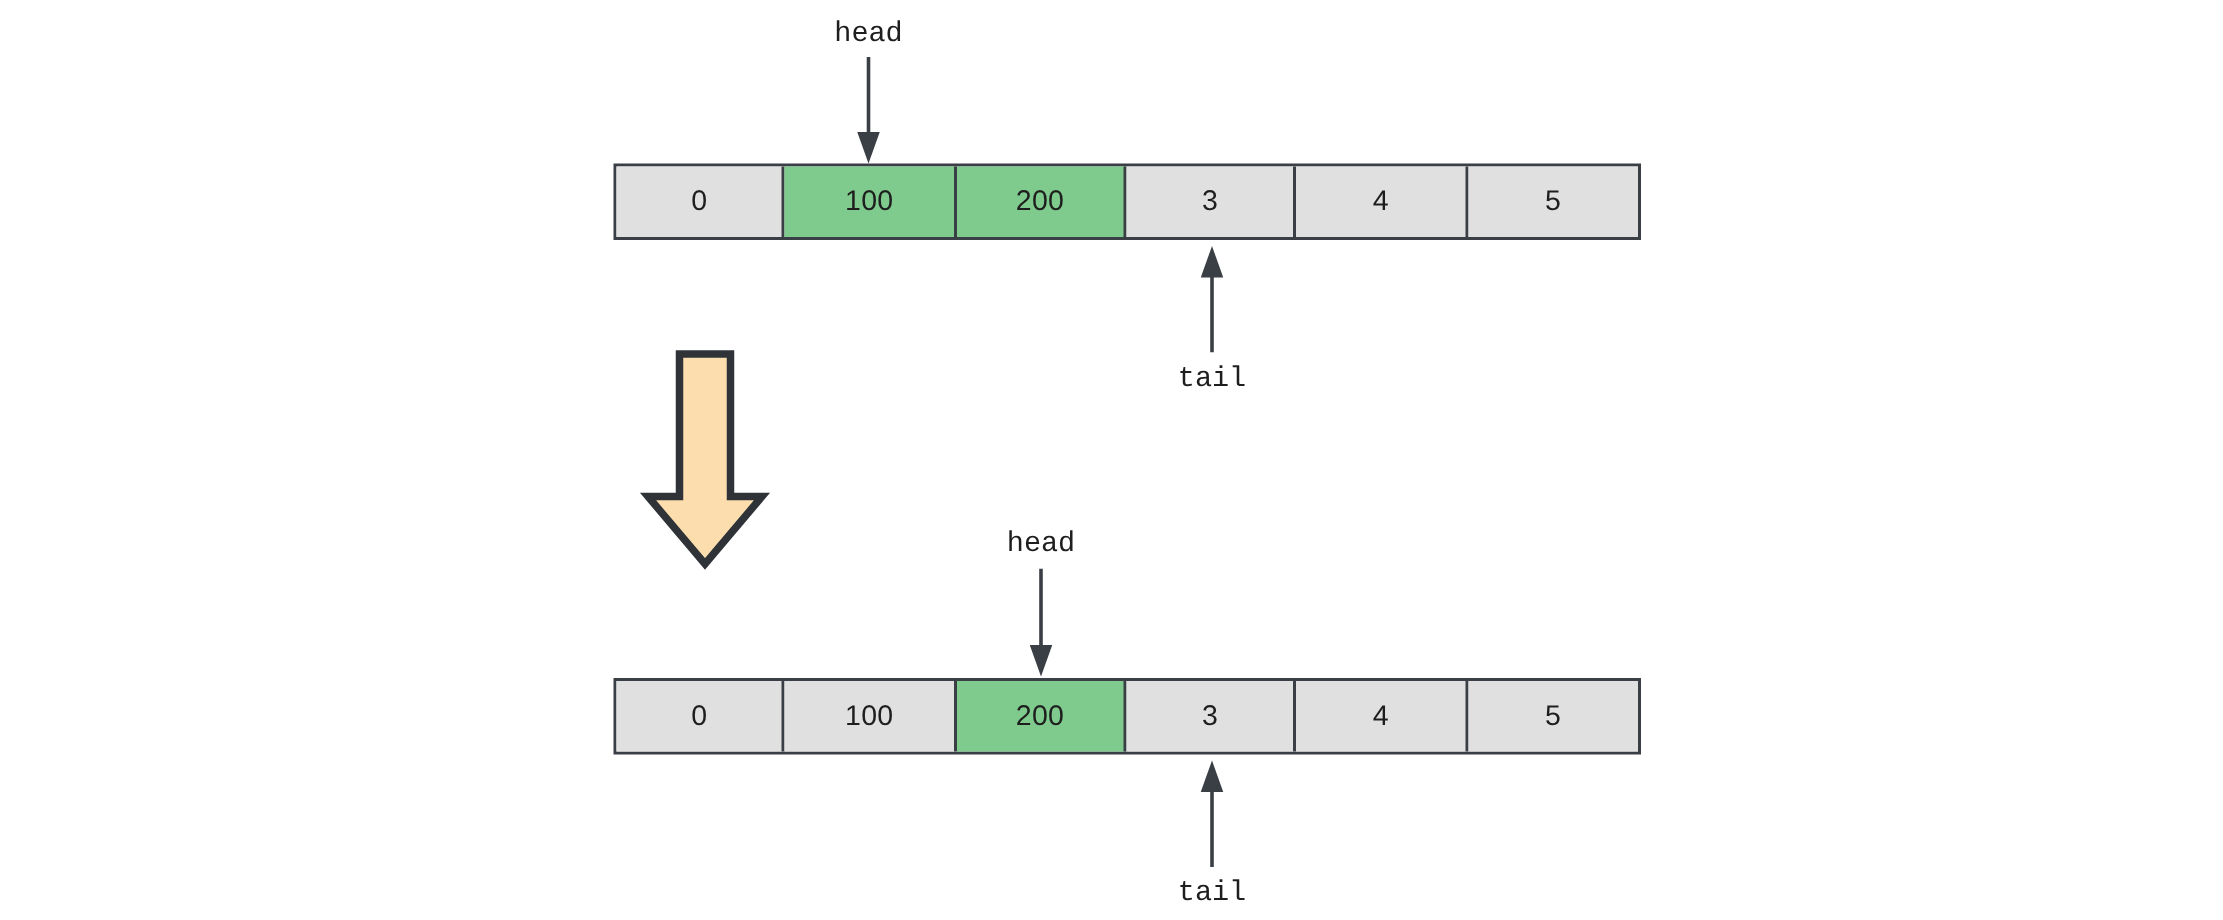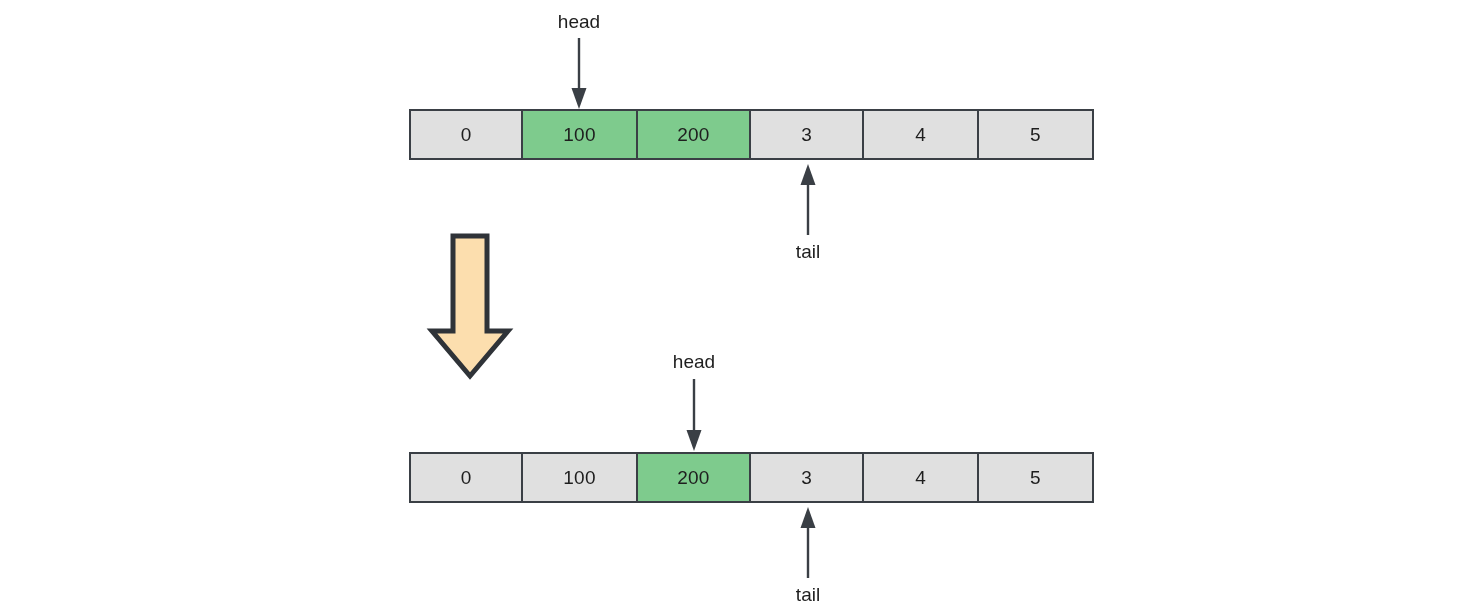--- a/index.html
+++ b/index.html
@@ -39,21 +39,21 @@
   }
   .cell.gray  { background: #e0e0e0; }
   .cell.green { background: #7ecb8d; }
 
   .ptr-label {
     position: absolute;
     font-size: 19px;
     color: #1e1e1e;
     white-space: nowrap;
     transform: translateX(-50%);
-    font-family: Liberation Sans, sans-serif;
+    font-family: Liberation Mono, monospace;
   }
   .ptr-arrow {
     position: absolute;
     transform: translateX(-50%);
   }
   .big-arrow {
     position: absolute;
   }
 </style>
 </head>

